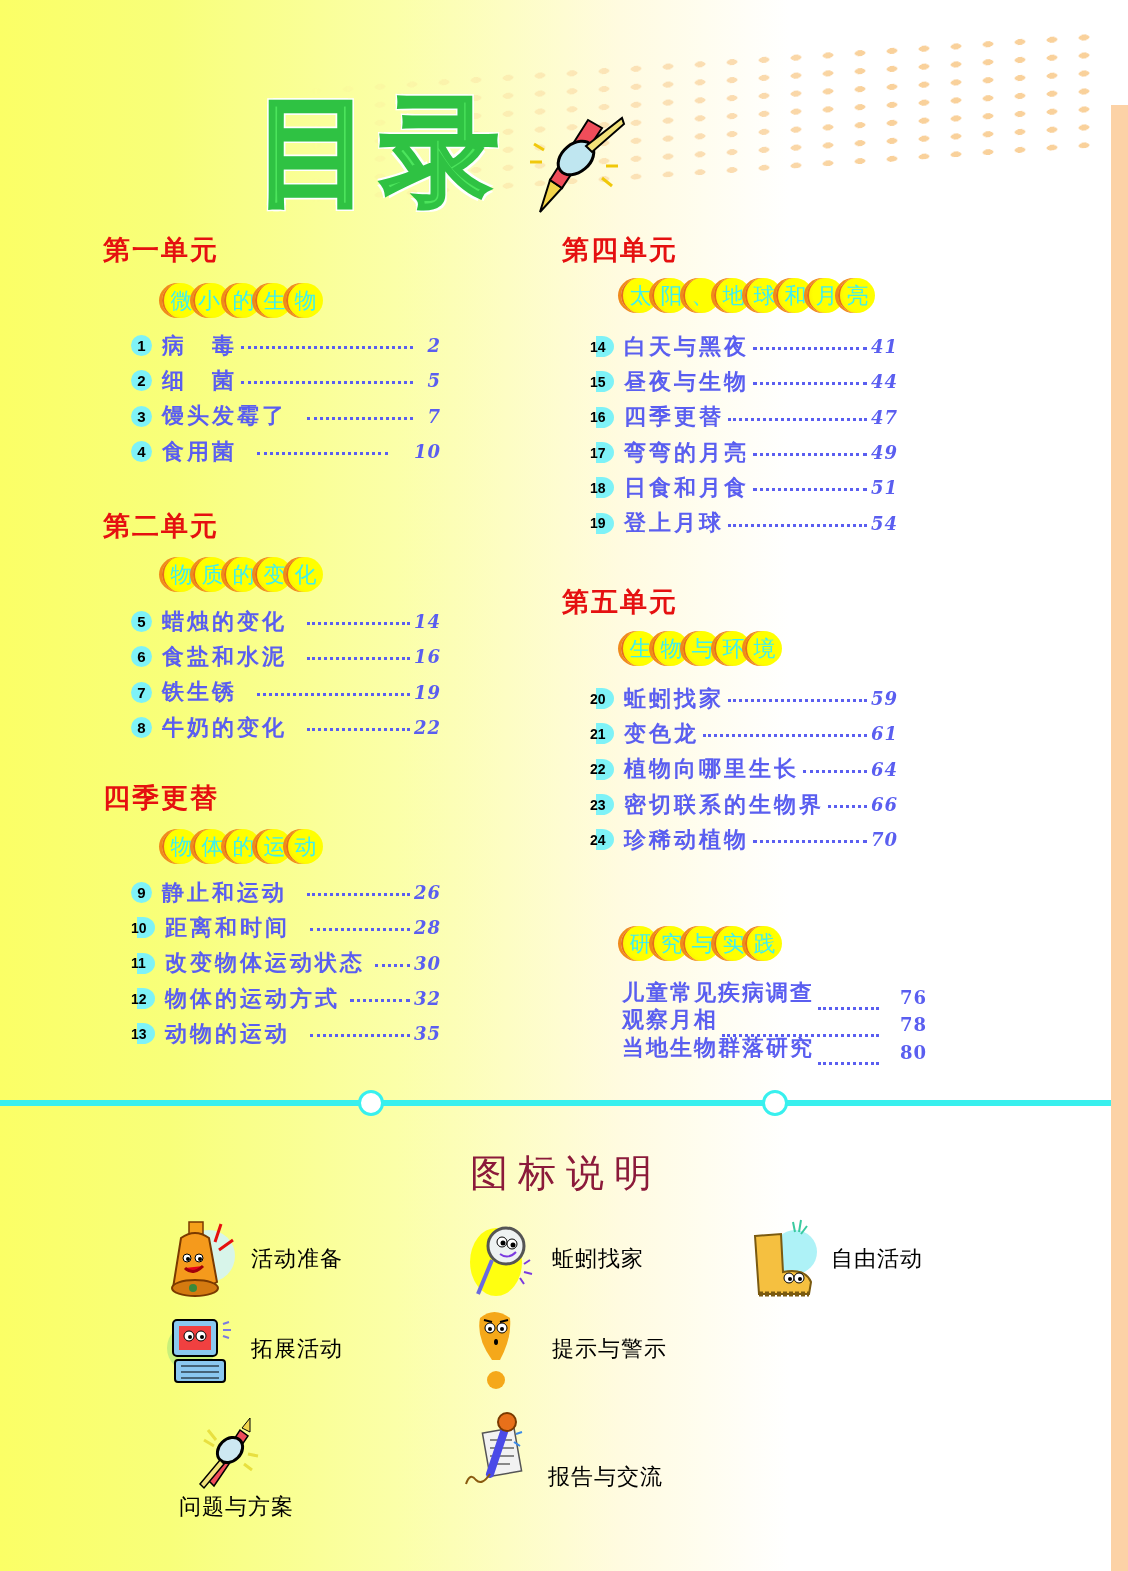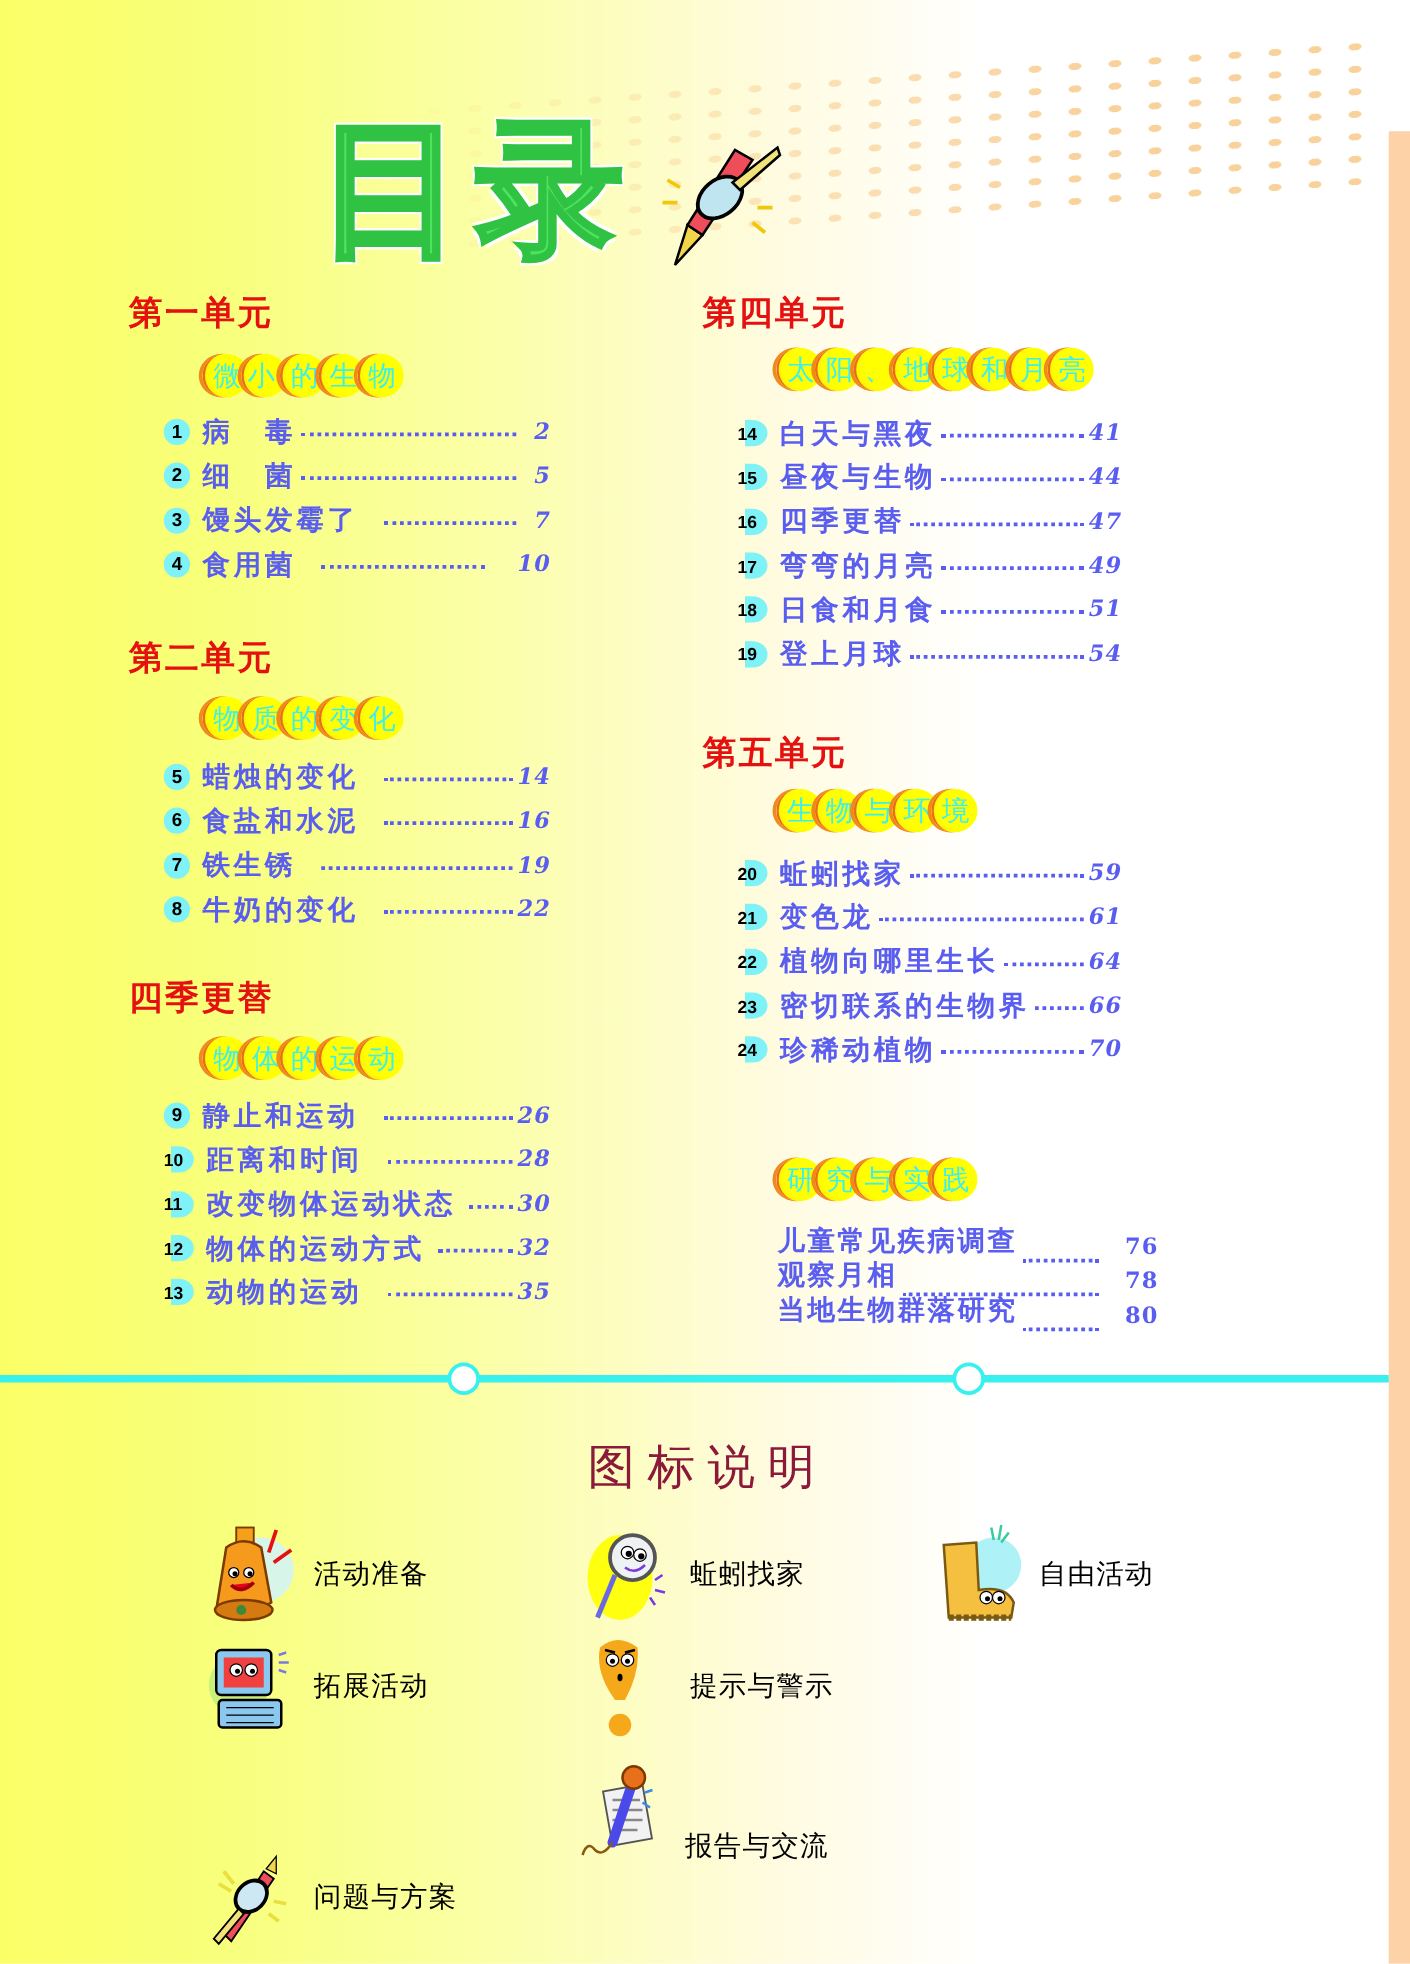--- a/index.html
+++ b/index.html
@@ -385,21 +385,21 @@
     <circle cx="24" cy="20" r="5" fill="#fff" stroke="#000"></circle>
       <circle cx="36" cy="20" r="5" fill="#fff" stroke="#000"></circle>
     <circle cx="24" cy="21" r="2" fill="#000"></circle>
       <circle cx="36" cy="21" r="2" fill="#000"></circle>
     <path d="M18 12 L26 14 M42 12 L34 14" stroke="#000" stroke-width="2"></path>
     <ellipse cx="30" cy="34" rx="2" ry="3" fill="#000"></ellipse>
   </svg>
   <span class="legend-label">提示与警示</span>
 </div>
 
-<div class="legend-item" style="left:165px;top:1477px;">
+<div class="legend-item" style="left:165px;top:1410px;flex-direction:column;">
   <svg class="legend-icon" viewBox="0 0 72 82">
     <polygon points="14,70 46,20 54,26 20,76" fill="#ef4d5a" stroke="#000" stroke-width="1.5"></polygon>
     <ellipse cx="36" cy="40" rx="14" ry="11" fill="#cde8f2" stroke="#000" stroke-width="3" transform="rotate(-45 36 40)"></ellipse>
     <polygon points="6,74 26,50 30,54 10,78" fill="#f2e27a" stroke="#000" stroke-width="1.5"></polygon>
     <polygon points="48,18 56,8 56,22" fill="#f2d54a" stroke="#000" stroke-width="1"></polygon>
     <path d="M10 30 L20 36 M14 20 L22 30 M54 44 L64 46 M50 54 L58 60" stroke="#e8e040" stroke-width="3"></path>
   </svg>
   <span class="legend-label">问题与方案</span>
 </div>
 

